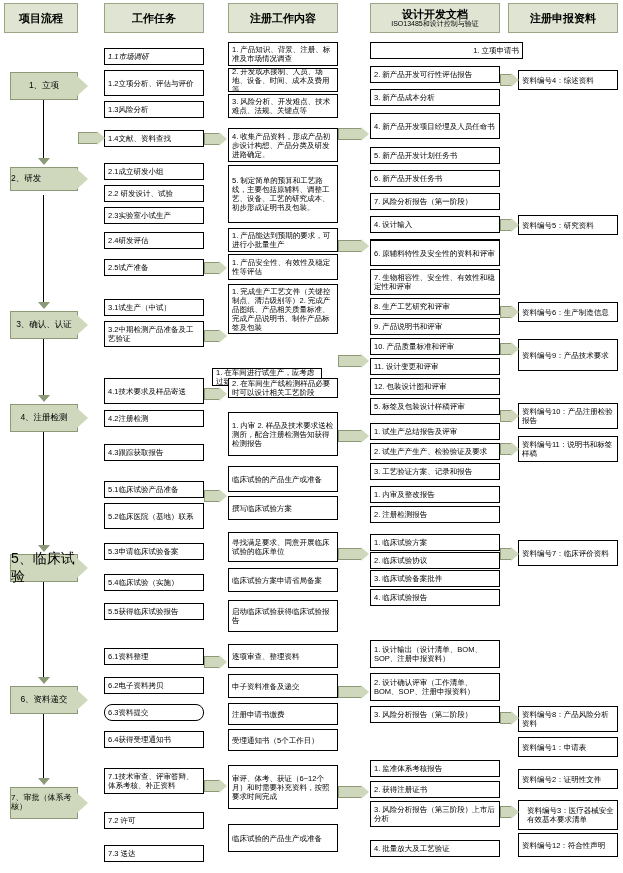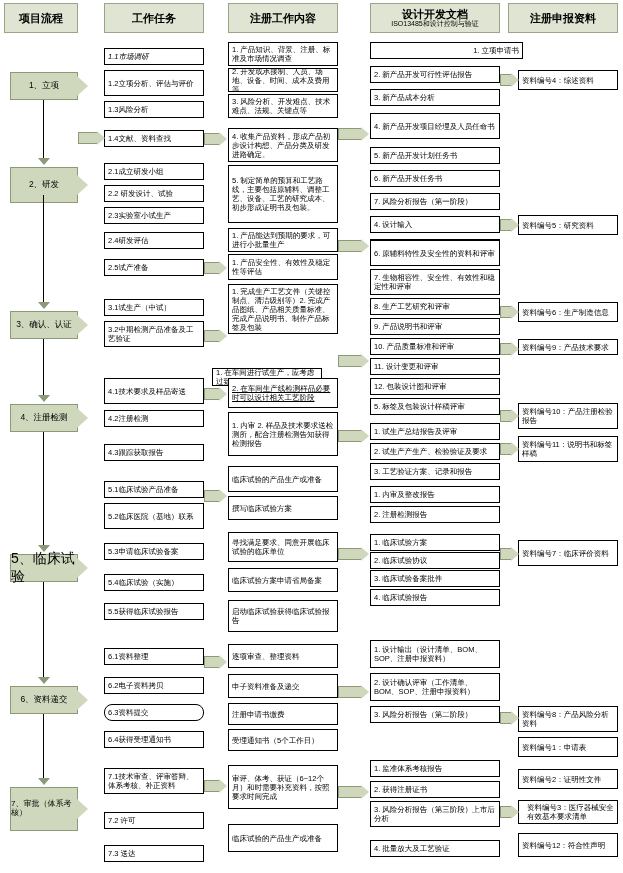--- a/index.html
+++ b/index.html
@@ -92,36 +92,36 @@
   <div class="hdr" style="left:228px;top:3px;width:110px;height:30px;">
     <span>注册工作内容</span>
   </div>
   <div class="hdr" style="left:508px;top:3px;width:110px;height:30px;">
     <span>注册申报资料</span>
   </div>
 
   <div class="chev" style="left:10px;top:72px;width:68px;height:28px;display:flex;align-items:center;justify-content:center;">
     <span style="font-size:8.5px;">1、立项</span>
   </div>
-  <div class="chev" style="left:10px;top:167px;width:68px;height:36px;display:flex;align-items:center;justify-content:center;">
+  <div class="chev" style="left:10px;top:167px;width:68px;height:24px;display:flex;align-items:center;">
     <span style="font-size:8.5px;">2、研发</span>
   </div>
   <div class="chev" style="left:10px;top:311px;width:68px;height:28px;display:flex;align-items:center;justify-content:center;">
     <span style="font-size:8.5px;">3、确认、认证</span>
   </div>
   <div class="chev" style="left:10px;top:404px;width:68px;height:28px;display:flex;align-items:center;justify-content:center;">
     <span style="font-size:8.5px;">4、注册检测</span>
   </div>
   <div class="chev" style="left:10px;top:554px;width:68px;height:28px;display:flex;align-items:center;justify-content:center;">
     <span style="font-size:14px;">5、临床试验</span>
   </div>
   <div class="chev" style="left:10px;top:686px;width:68px;height:28px;display:flex;align-items:center;justify-content:center;">
     <span style="font-size:8.5px;">6、资料递交</span>
   </div>
-  <div class="chev" style="left:10px;top:787px;width:68px;height:44px;display:flex;align-items:center;justify-content:center;">
+  <div class="chev" style="left:10px;top:787px;width:68px;height:32px;display:flex;align-items:center;justify-content:center;">
     <span style="font-size:8px;line-height:1.1;">7、审批（体系考核）</span>
   </div>
 
   <div class="vline" style="left:43px;top:100px;height:60px;"></div>
   <div class="arrow-down" style="left:38px;top:158px;"></div>
   <div class="vline" style="left:43px;top:195px;height:109px;"></div>
   <div class="arrow-down" style="left:38px;top:302px;"></div>
   <div class="vline" style="left:43px;top:339px;height:58px;"></div>
   <div class="arrow-down" style="left:38px;top:395px;"></div>
   <div class="vline" style="left:43px;top:432px;height:115px;"></div>
@@ -236,21 +236,21 @@
     </div>
   <div class="box" style="left:228px;top:254px;width:110px;height:26px;">
       <span>1. 产品安全性、有效性及稳定性等评估</span>
     </div>
   <div class="box" style="left:228px;top:284px;width:110px;height:50px;">
       <span>1. 完成生产工艺文件（关键控制点、清洁级别等）2. 完成产品图纸、产品相关质量标准、完成产品说明书、制作产品标签及包装</span>
     </div>
   <div class="box" style="left:212px;top:344px;width:110px;height:18px;margin-top:24px;">
       <span>1. 在车间进行试生产，应考虑过致期产品准备</span>
     </div>
-  <div class="box" style="left:228px;top:378px;width:110px;height:30px;text-decoration:underline;">
+  <div class="box" style="left:228px;top:378px;width:110px;height:20px;">
       <span>2. 在车间生产线检测样品必要时可以设计相关工艺阶段</span>
     </div>
   <div class="box" style="left:228px;top:412px;width:110px;height:44px;">
       <span>1. 内审 2. 样品及技术要求送检测所，配合注册检测告知获得检测报告</span>
     </div>
   <div class="box" style="left:228px;top:466px;width:110px;height:26px;">
       <span>临床试验的产品生产或准备</span>
     </div>
   <div class="box" style="left:228px;top:496px;width:110px;height:24px;">
       <span>撰写临床试验方案</span>
@@ -385,42 +385,42 @@
 
   <div class="box" style="left:518px;top:70px;width:100px;height:20px;">
       <span>资料编号4：综述资料</span>
     </div>
   <div class="box" style="left:518px;top:215px;width:100px;height:20px;">
       <span>资料编号5：研究资料</span>
     </div>
   <div class="box" style="left:518px;top:302px;width:100px;height:20px;">
       <span>资料编号6：生产制造信息</span>
     </div>
-  <div class="box" style="left:518px;top:339px;width:100px;height:16px;">
+  <div class="box" style="left:518px;top:339px;width:100px;height:32px;">
       <span>资料编号9：产品技术要求</span>
     </div>
   <div class="box" style="left:518px;top:403px;width:100px;height:26px;">
       <span>资料编号10：产品注册检验报告</span>
     </div>
   <div class="box" style="left:518px;top:436px;width:100px;height:26px;">
       <span>资料编号11：说明书和标签样稿</span>
     </div>
   <div class="box" style="left:518px;top:540px;width:100px;height:26px;">
       <span>资料编号7：临床评价资料</span>
     </div>
   <div class="box" style="left:518px;top:706px;width:100px;height:26px;">
       <span>资料编号8：产品风险分析资料</span>
     </div>
   <div class="box" style="left:518px;top:737px;width:100px;height:20px;">
       <span>资料编号1：申请表</span>
     </div>
   <div class="box" style="left:518px;top:769px;width:100px;height:20px;">
       <span>资料编号2：证明性文件</span>
     </div>
-  <div class="box" style="left:518px;top:800px;width:100px;height:24px;padding-left:8px;">
+  <div class="box" style="left:518px;top:800px;width:100px;height:30px;padding-left:8px;">
       <span>资料编号3：医疗器械安全有效基本要求清单</span>
     </div>
   <div class="box" style="left:518px;top:833px;width:100px;height:24px;">
       <span>资料编号12：符合性声明</span>
     </div>
 
   <div class="link" style="left:78px;top:132px;width:20px;"></div>
   <div class="link" style="left:204px;top:133px;width:16px;"></div>
   <div class="link" style="left:338px;top:128px;width:24px;"></div>
   <div class="link" style="left:500px;top:74px;width:12px;"></div>

